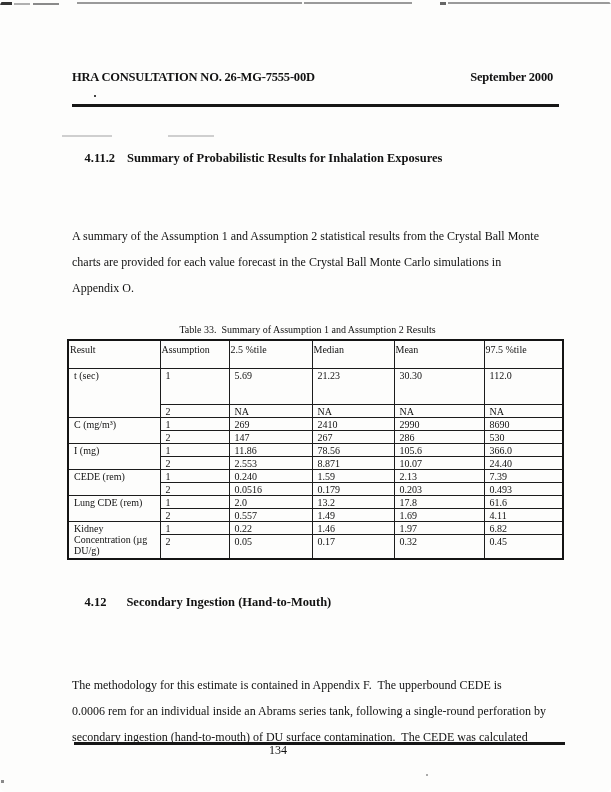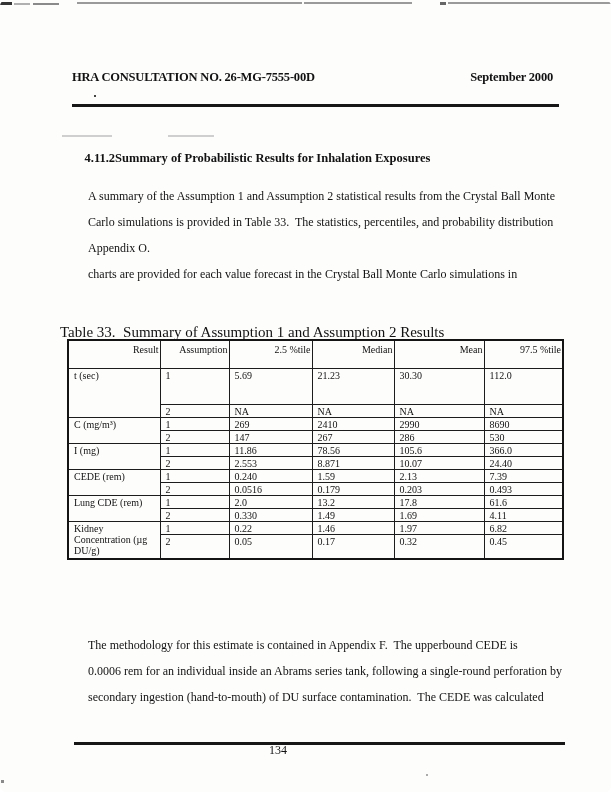--- a/index.html
+++ b/index.html
@@ -7,35 +7,35 @@
     position:relative;width:611px;height:792px;background:#fdfdfc;
     font-family:"Liberation Serif", serif;color:#121212;overflow:hidden;border-radius:6px;
   }
   .artifact{position:absolute;}
   
   .doc-header{position:absolute;left:72px;top:70px;width:481px;display:flex;
     justify-content:space-between;font-weight:bold;font-size:12.5px;letter-spacing:-0.2px;}
   .rule{position:absolute;left:72px;top:104px;width:487px;height:3px;background:#161616;}
   .h-sec{position:absolute;left:72px;font-weight:bold;font-size:12.5px;white-space:pre;}
   .h1{top:136px;}
-  .h1 .num{margin-right:0;}
+  .h1 .num{margin-right:12px;}
   .h2{top:580px;}
   .h2 .num{margin-right:20px;}
-  .para{position:absolute;left:88px;width:490px;font-size:12px;line-height:26px;}
+  .para{position:absolute;left:72px;width:490px;font-size:12px;line-height:26px;margin-top:40px;}
   .p1{top:183px;}
   .p2{top:632px;}
   .para .line{white-space:pre;height:26px;}
-  .caption{position:absolute;left:60px;top:324px;width:495px;text-align:left;
-    font-size:15px;white-space:pre;}
+  .caption{position:absolute;left:60px;top:324px;width:495px;text-align:center;
+    font-size:10px;white-space:pre;}
   
   table.results{position:absolute;left:67px;top:339px;width:495px;
     border-collapse:collapse;table-layout:fixed;font-size:10px;line-height:11px;
     border:2px solid #141414;}
   table.results th, table.results td{border:1.3px solid #1c1c1c;}
-  table.results th{vertical-align:top;padding:3px 1px 0 1px;text-align:right;
+  table.results th{vertical-align:top;padding:3px 1px 0 1px;text-align:left;
     font-weight:normal;height:24px;}
   table.results td{vertical-align:top;padding:1px 2px 0 5px;text-align:left;}
   tr.row-tall{height:36px;}
   tr.row-std{height:12px;}
   tr.row-last{height:24px;}
   
   .footer-rule{position:absolute;left:74px;top:742px;width:491px;height:3px;background:#161616;}
   .page-num{position:absolute;left:0;top:743px;width:556px;text-align:center;font-size:12px;}
 </style>
 </head>
@@ -61,23 +61,22 @@
     <span>September 2000</span>
   </div>
   <div class="rule"></div>
 
   <div class="h-sec h1">
     <span class="num">4.11.2</span><span>Summary of Probabilistic Results for Inhalation Exposures</span>
   </div>
 
   <div class="para p1">
     <div class="line">A summary of the Assumption 1 and Assumption 2 statistical results from the Crystal Ball Monte</div>
-    <div class="line">Carlo simulations is provided in Table 33.  The statistics, percentiles, and probability distribution</div>
+    <div class="line">charts are provided for each value forecast in the Crystal Ball Monte Carlo simulations in</div>
     <div class="line">Appendix O.</div>
-    <div class="line">charts are provided for each value forecast in the Crystal Ball Monte Carlo simulations in</div>
   </div>
 
   <div class="caption">Table 33.  Summary of Assumption 1 and Assumption 2 Results</div>
 
   <table class="results">
     <colgroup>
       <col style="width:92px">
         <col style="width:69px">
         <col style="width:83px">
       <col style="width:82px">
@@ -162,21 +161,21 @@
       <tr class="row-std">
         <td rowspan="2">Lung CDE (rem)</td>
         <td>1</td>
         <td>2.0</td>
         <td>13.2</td>
         <td>17.8</td>
         <td>61.6</td>
       </tr>
       <tr class="row-std">
         <td>2</td>
-        <td>0.330</td>
+        <td>0.557</td>
         <td>1.49</td>
         <td>1.69</td>
         <td>4.11</td>
       </tr>
 
       <tr class="row-std">
         <td rowspan="2">Kidney Concentration (µg DU/g)</td>
         <td>1</td>
         <td>0.22</td>
         <td>1.46</td>
@@ -186,20 +185,23 @@
       <tr class="row-last">
         <td>2</td>
         <td>0.05</td>
         <td>0.17</td>
         <td>0.32</td>
         <td>0.45</td>
       </tr>
     </tbody>
   </table>
 
+  <div class="h-sec h2">
+    <span class="num">4.12</span><span>Secondary Ingestion (Hand-to-Mouth)</span>
+  </div>
 
   <div class="para p2">
     <div class="line">The methodology for this estimate is contained in Appendix F.  The upperbound CEDE is</div>
     <div class="line">0.0006 rem for an individual inside an Abrams series tank, following a single-round perforation by</div>
     <div class="line">secondary ingestion (hand-to-mouth) of DU surface contamination.  The CEDE was calculated</div>
   </div>
 
   <div class="footer-rule"></div>
   <div class="page-num">134</div>
 

